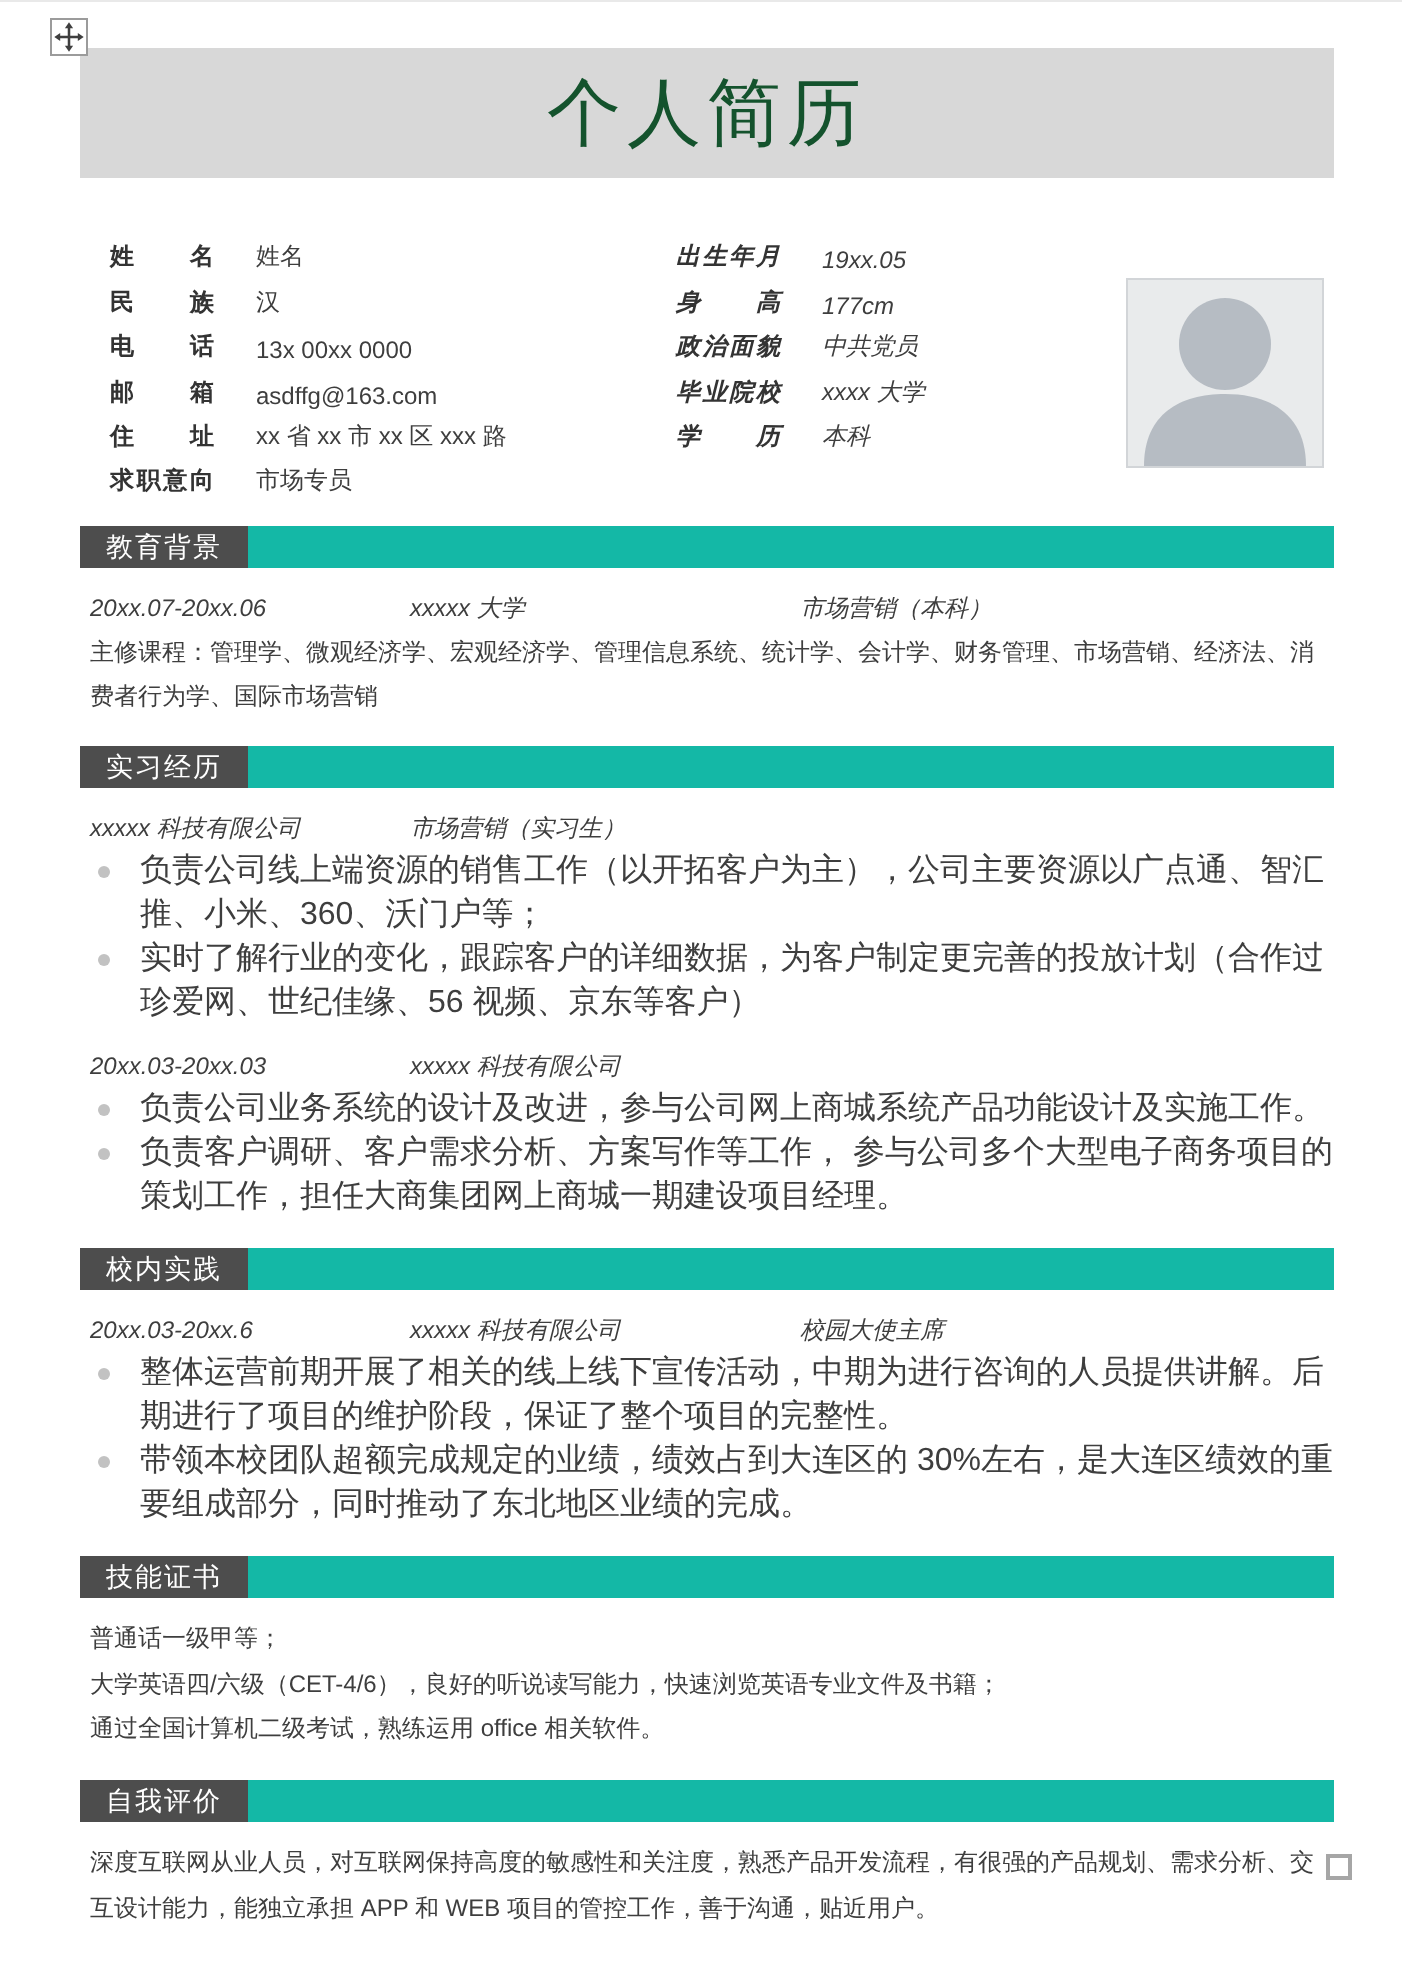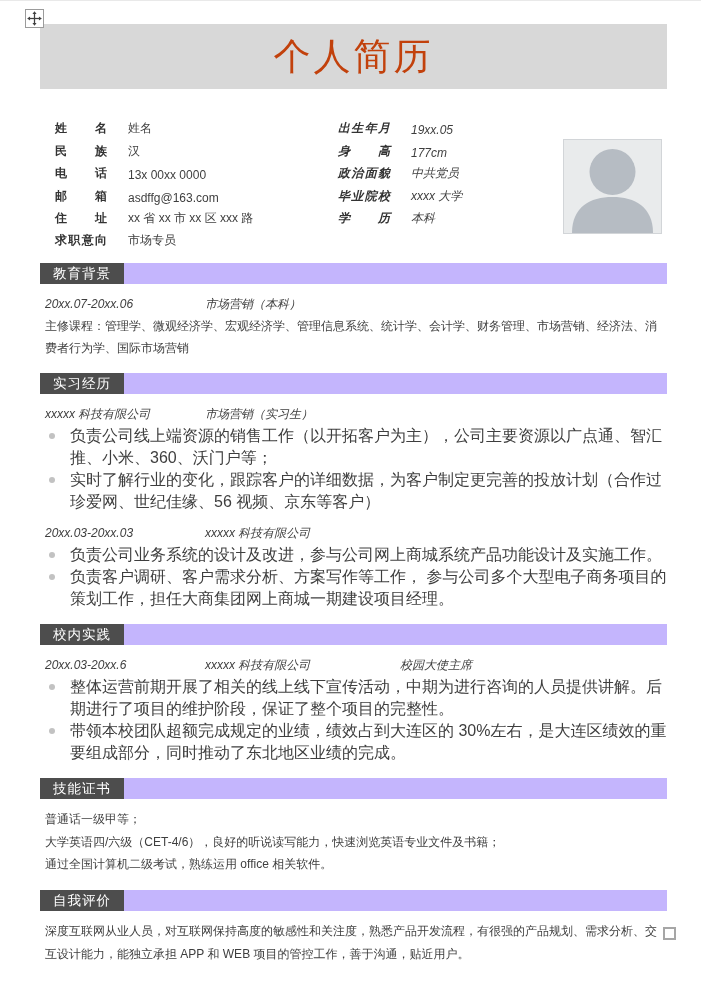--- a/index.html
+++ b/index.html
@@ -19,41 +19,41 @@
     display: flex; align-items: center; justify-content: center;
     z-index: 5;
   }
   .page-content { position: absolute; left: 40px; top: 23px; width: 627px; }
 
   .title-banner {
     height: 65px; background: #d8d8d8;
     display: flex; align-items: center; justify-content: center;
   }
   .title-banner h1 {
-    font-size: 37px; font-weight: 400; letter-spacing: 3px; color: #c2410c;
+    font-size: 37px; font-weight: 400; letter-spacing: 3px; color: #14532d;
   }
 
   .info { position: relative; margin-top: 26px; padding-left: 15px; }
   .info-cols { display: flex; }
   .col-left { width: 283px; }
   .col-right { width: 190px; font-style: italic; }
   .info-row { display: flex; height: 22.4px; align-items: flex-end; font-size: 12px; }
   .info-label {
     display: inline-block; width: 52px; font-weight: bold; color: #333333;
     text-align: justify; text-align-last: justify;
   }
   .info-value { margin-left: 21px; white-space: nowrap; color: #3e3e3e; }
   .photo {
     position: absolute; top: 24px; right: 5px;
     width: 99px; height: 95px;
     background: #e9ebec; border: 1px solid #d2d5d8;
     overflow: hidden;
   }
 
-  .sec-bar { margin-top: 14px; height: 21px; background: #c4b5fd; }
+  .sec-bar { margin-top: 14px; height: 21px; background: #14b8a6; }
   .sec-label {
     display: inline-block; height: 21px; line-height: 21px;
     padding: 0 13px; background: #4d4d4d; color: #ffffff;
     font-size: 13.5px; letter-spacing: 1px;
   }
 
   .entry-row {
     display: grid; grid-template-columns: 160px 195px 1fr;
     padding-left: 5px; margin-top: 9px;
     font-size: 12px; line-height: 22px; font-style: italic;
@@ -154,20 +154,21 @@
         <path d="M8,93 C8,67 26,57 48.5,57 C71,57 89,67 89,93 Z" fill="#b6bcc3"></path>
       </svg>
     </div>
   </div>
 
   <div class="sec-bar">
     <span class="sec-label">教育背景</span>
   </div>
   <div class="entry-row">
     <span>20xx.07-20xx.06</span>
+    <span>xxxxx 大学</span>
     <span>市场营销（本科）</span>
   </div>
   <p class="body-text">主修课程：管理学、微观经济学、宏观经济学、管理信息系统、统计学、会计学、财务管理、市场营销、经济法、消费者行为学、国际市场营销</p>
 
   <div class="sec-bar">
     <span class="sec-label">实习经历</span>
   </div>
   <div class="entry-row">
     <span>xxxxx 科技有限公司</span>
     <span>市场营销（实习生）</span>

